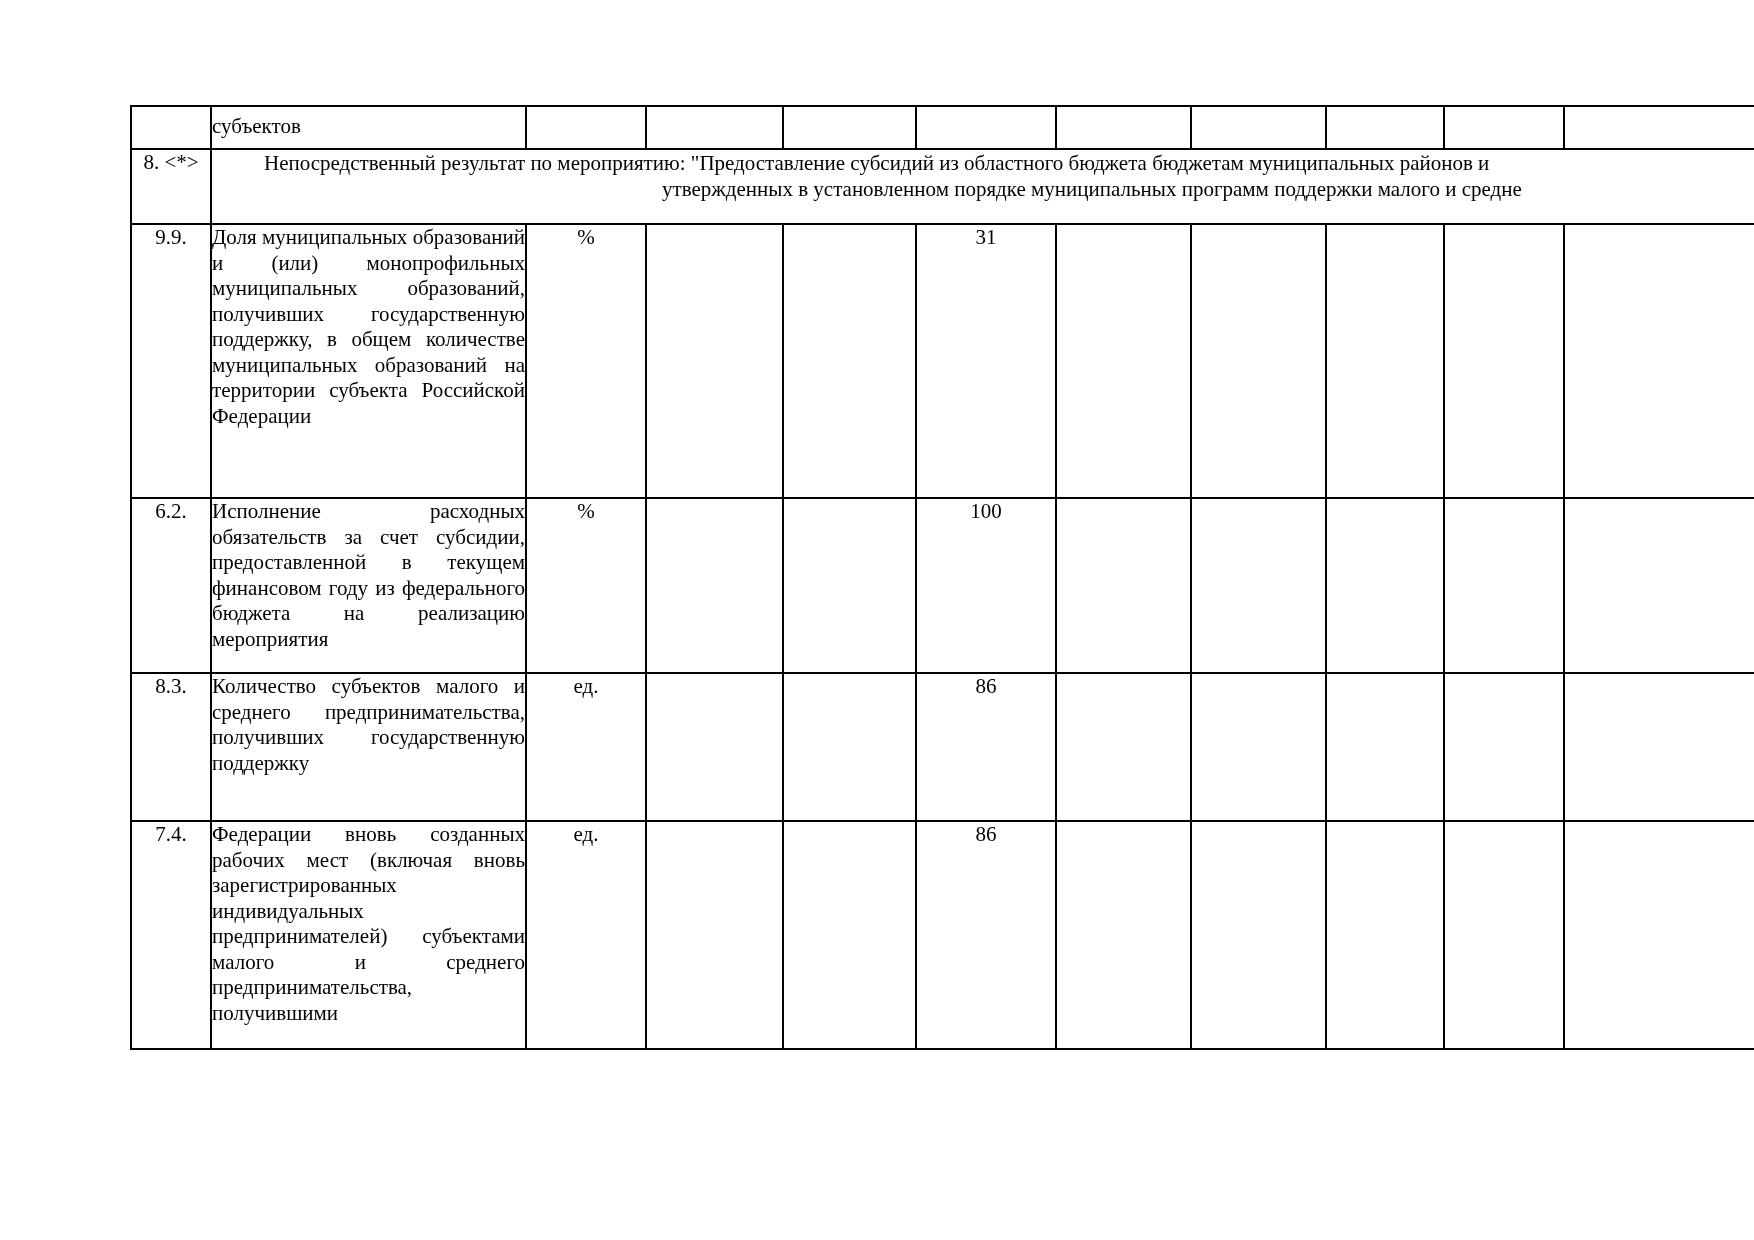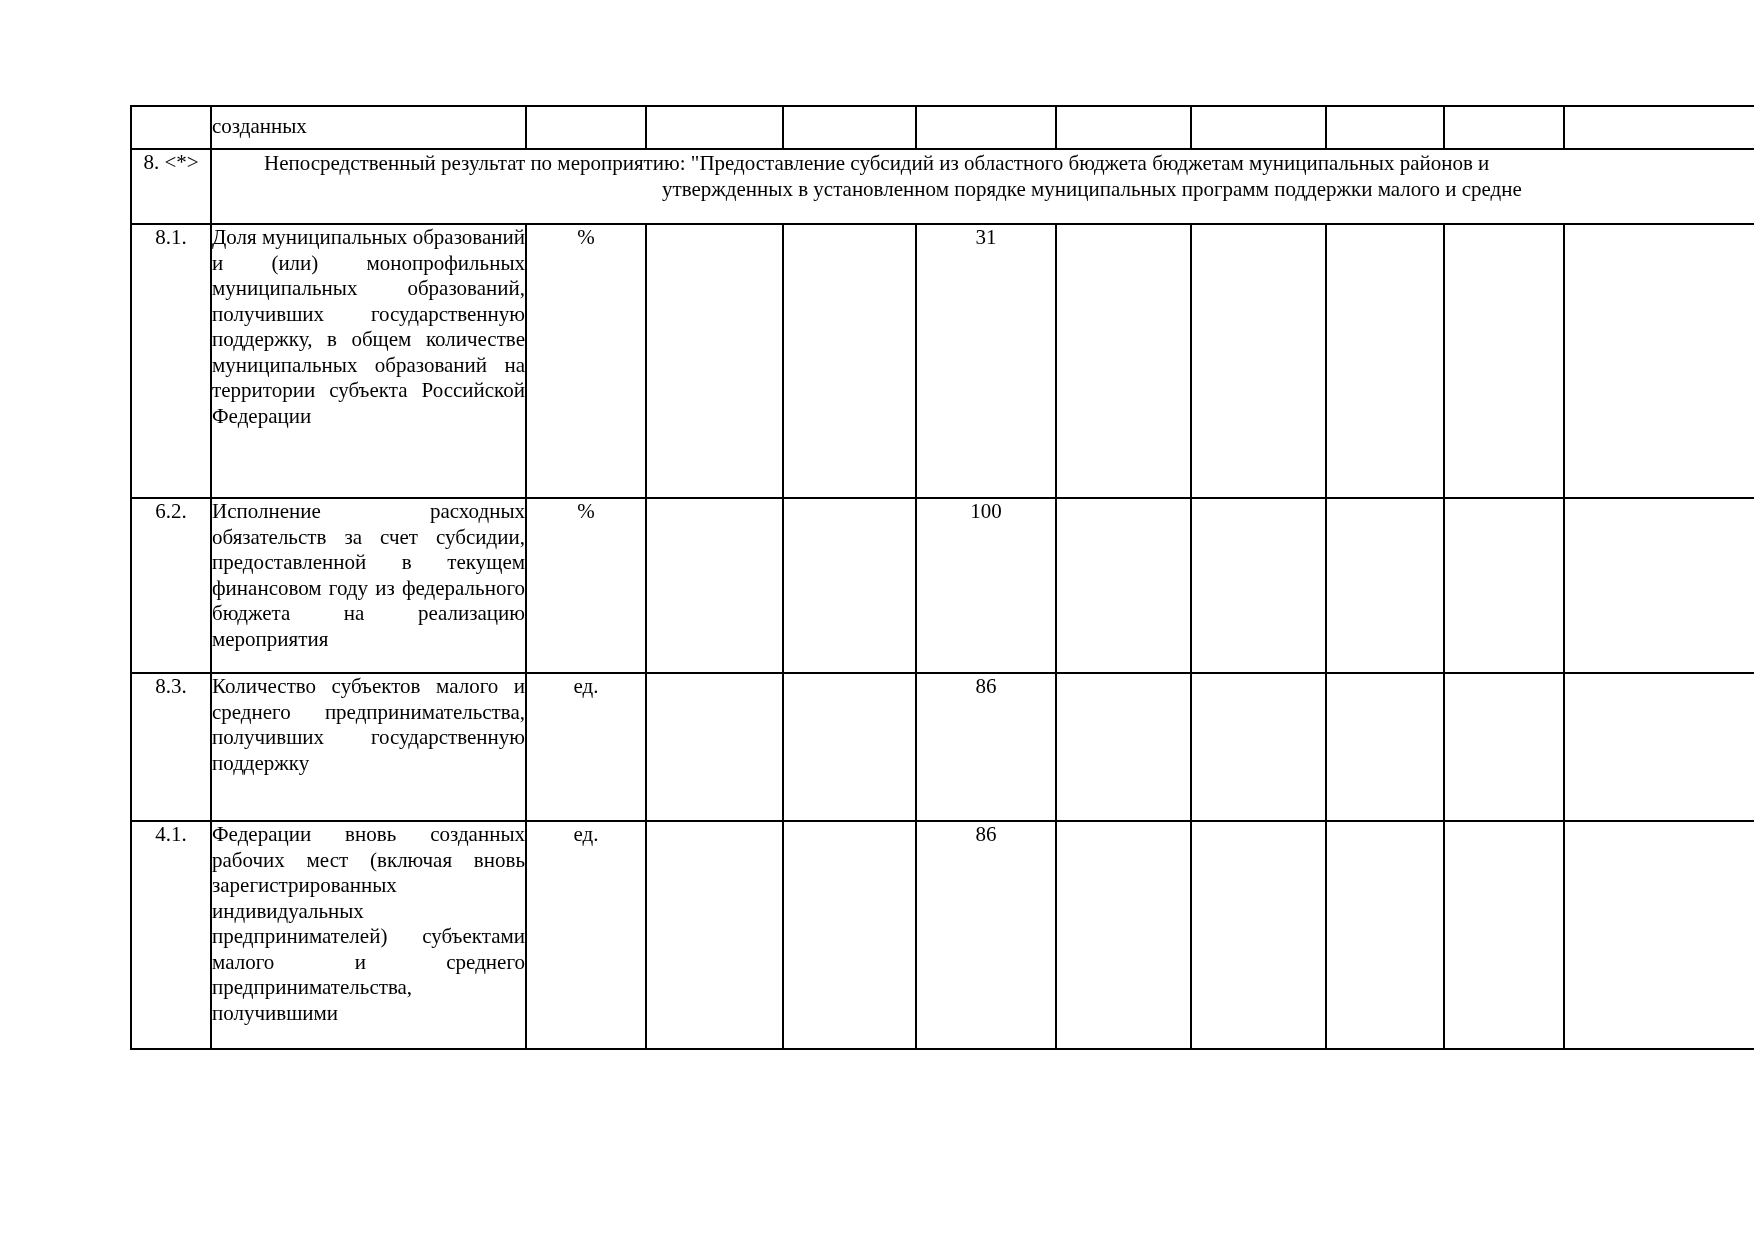--- a/index.html
+++ b/index.html
@@ -80,42 +80,42 @@
       <col style="width:135px">
       <col style="width:135px">
       <col style="width:118px">
       <col style="width:120px">
       <col style="width:860px">
     </colgroup>
 
     <tbody>
         <tr class="r-cont">
       <td class="num"></td>
-      <td class="indicator cont">созданных</td>
+      <td class="indicator cont">субъектов</td>
       <td class="unit"></td>
       <td class="empty"></td>
       <td class="empty"></td>
       <td class="value"></td>
       <td class="empty"></td>
       <td class="empty"></td>
       <td class="empty"></td>
       <td class="empty"></td>
       <td class="empty"></td>
     </tr>
 
     <tr class="r-result">
       <td class="num">8. &lt;*&gt;</td>
       <td class="result-cell" colspan="10">
         <div class="rline rline1">Непосредственный результат по мероприятию: "Предоставление субсидий из областного бюджета бюджетам муниципальных районов и</div>
         <div class="rline rline2">утвержденных в установленном порядке муниципальных программ поддержки малого и средне</div>
       </td>
     </tr>
 
     <tr class="r-data r1">
-      <td class="num">8.1.</td>
+      <td class="num">9.9.</td>
       <td class="indicator">Доля муниципальных образований и (или) монопрофильных муниципальных образований, получивших государственную поддержку, в общем количестве муниципальных образований на территории субъекта Российской Федерации</td>
       <td class="unit">%</td>
       <td class="empty"></td>
       <td class="empty"></td>
       <td class="value">31</td>
       <td class="empty"></td>
       <td class="empty"></td>
       <td class="empty"></td>
       <td class="empty"></td>
       <td class="empty"></td>
@@ -143,21 +143,21 @@
       <td class="empty"></td>
       <td class="value">86</td>
       <td class="empty"></td>
       <td class="empty"></td>
       <td class="empty"></td>
       <td class="empty"></td>
       <td class="empty"></td>
     </tr>
 
     <tr class="r-data r4">
-      <td class="num">4.1.</td>
+      <td class="num">7.4.</td>
       <td class="indicator">Федерации вновь созданных рабочих мест (включая вновь зарегистрированных индивидуальных предпринимателей) субъектами малого и среднего предпринимательства, получившими</td>
       <td class="unit">ед.</td>
       <td class="empty"></td>
       <td class="empty"></td>
       <td class="value">86</td>
       <td class="empty"></td>
       <td class="empty"></td>
       <td class="empty"></td>
       <td class="empty"></td>
       <td class="empty"></td>

